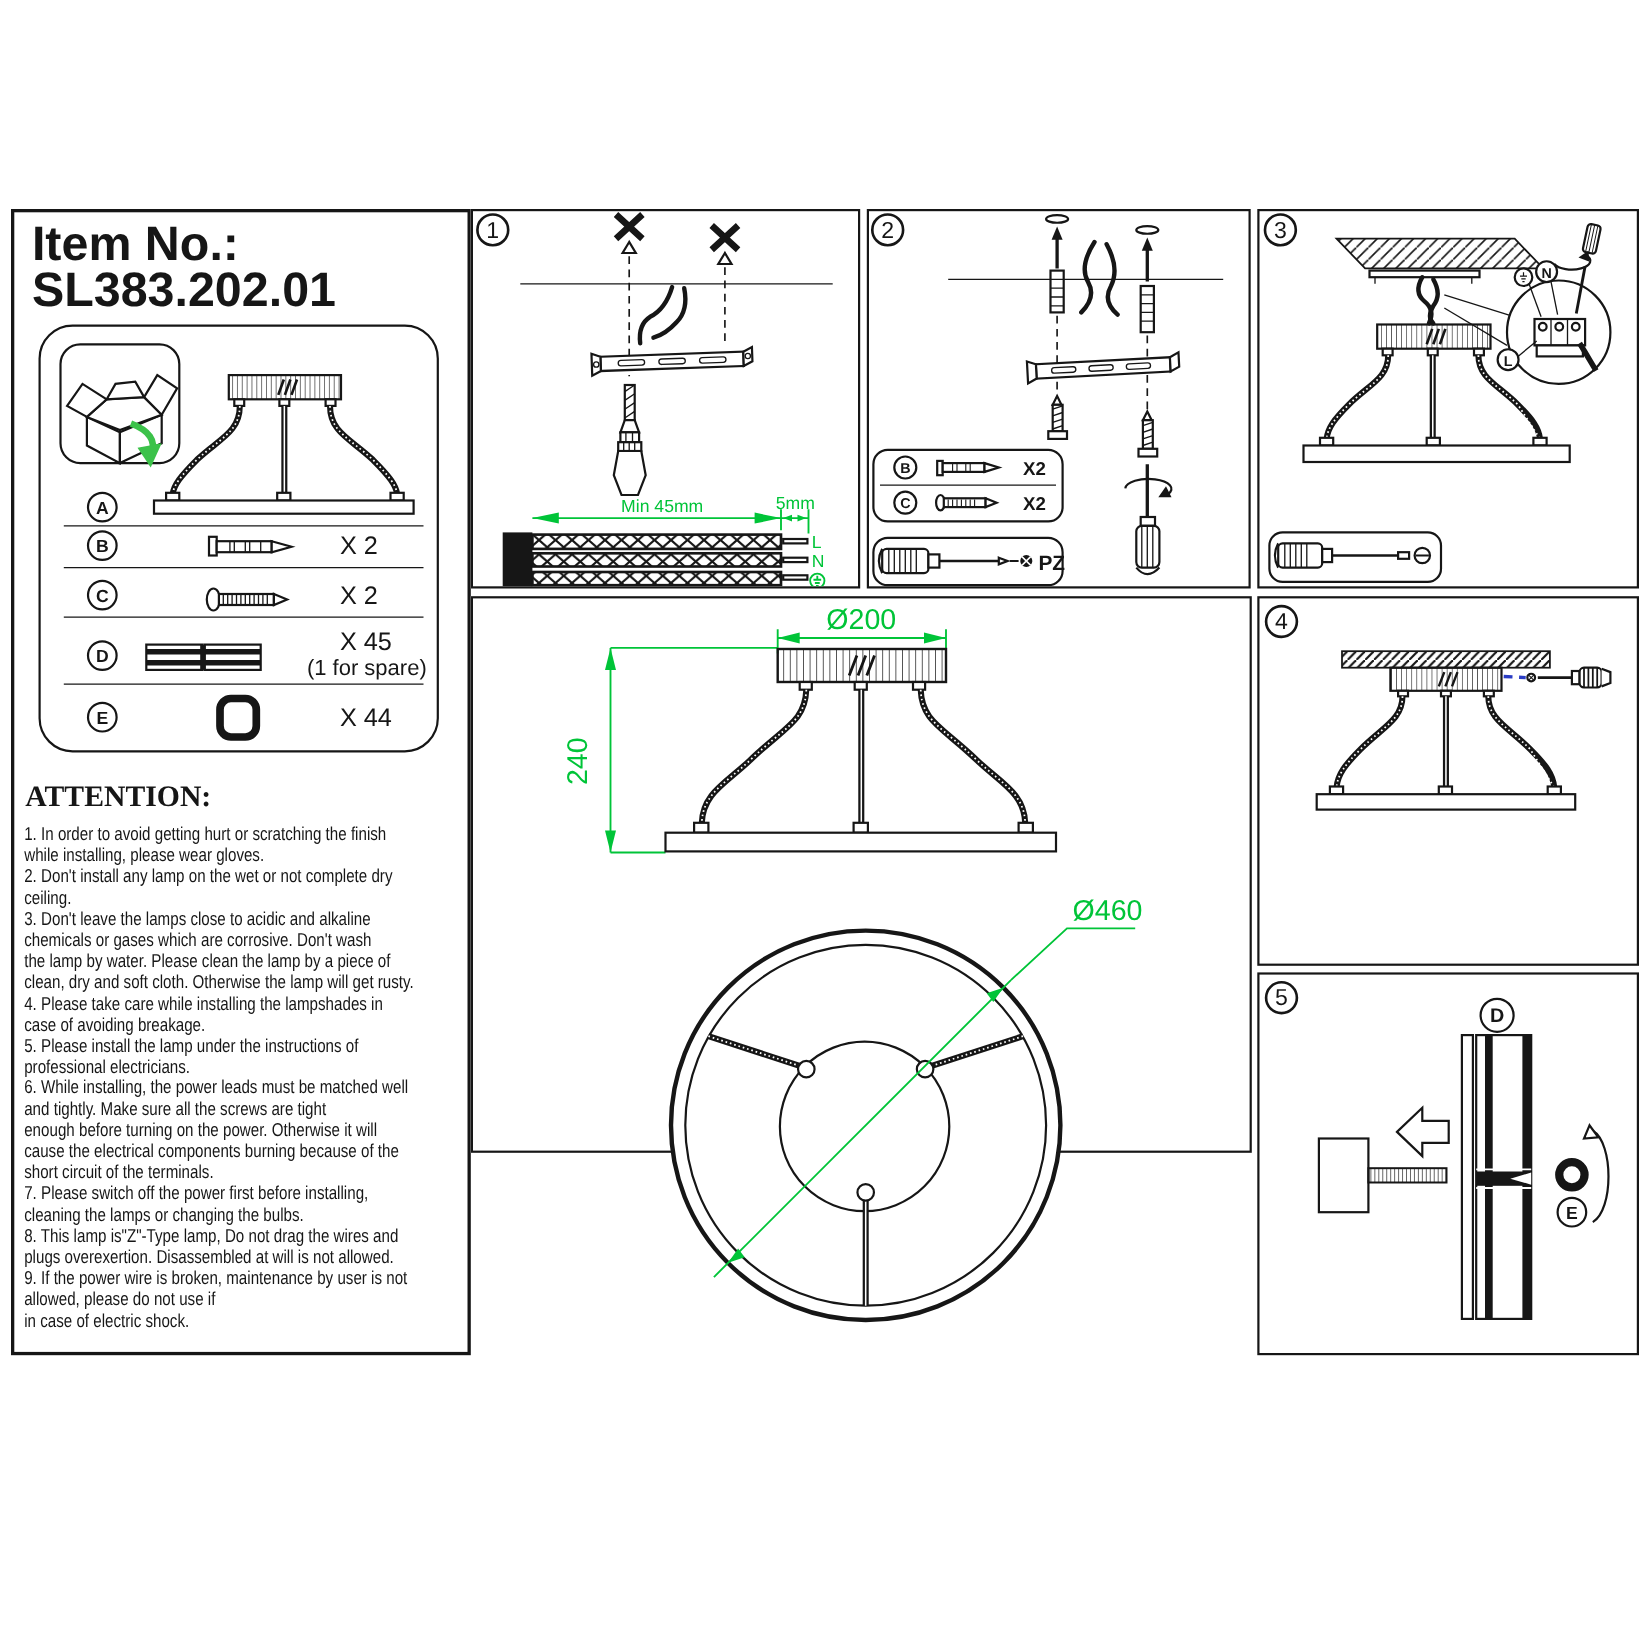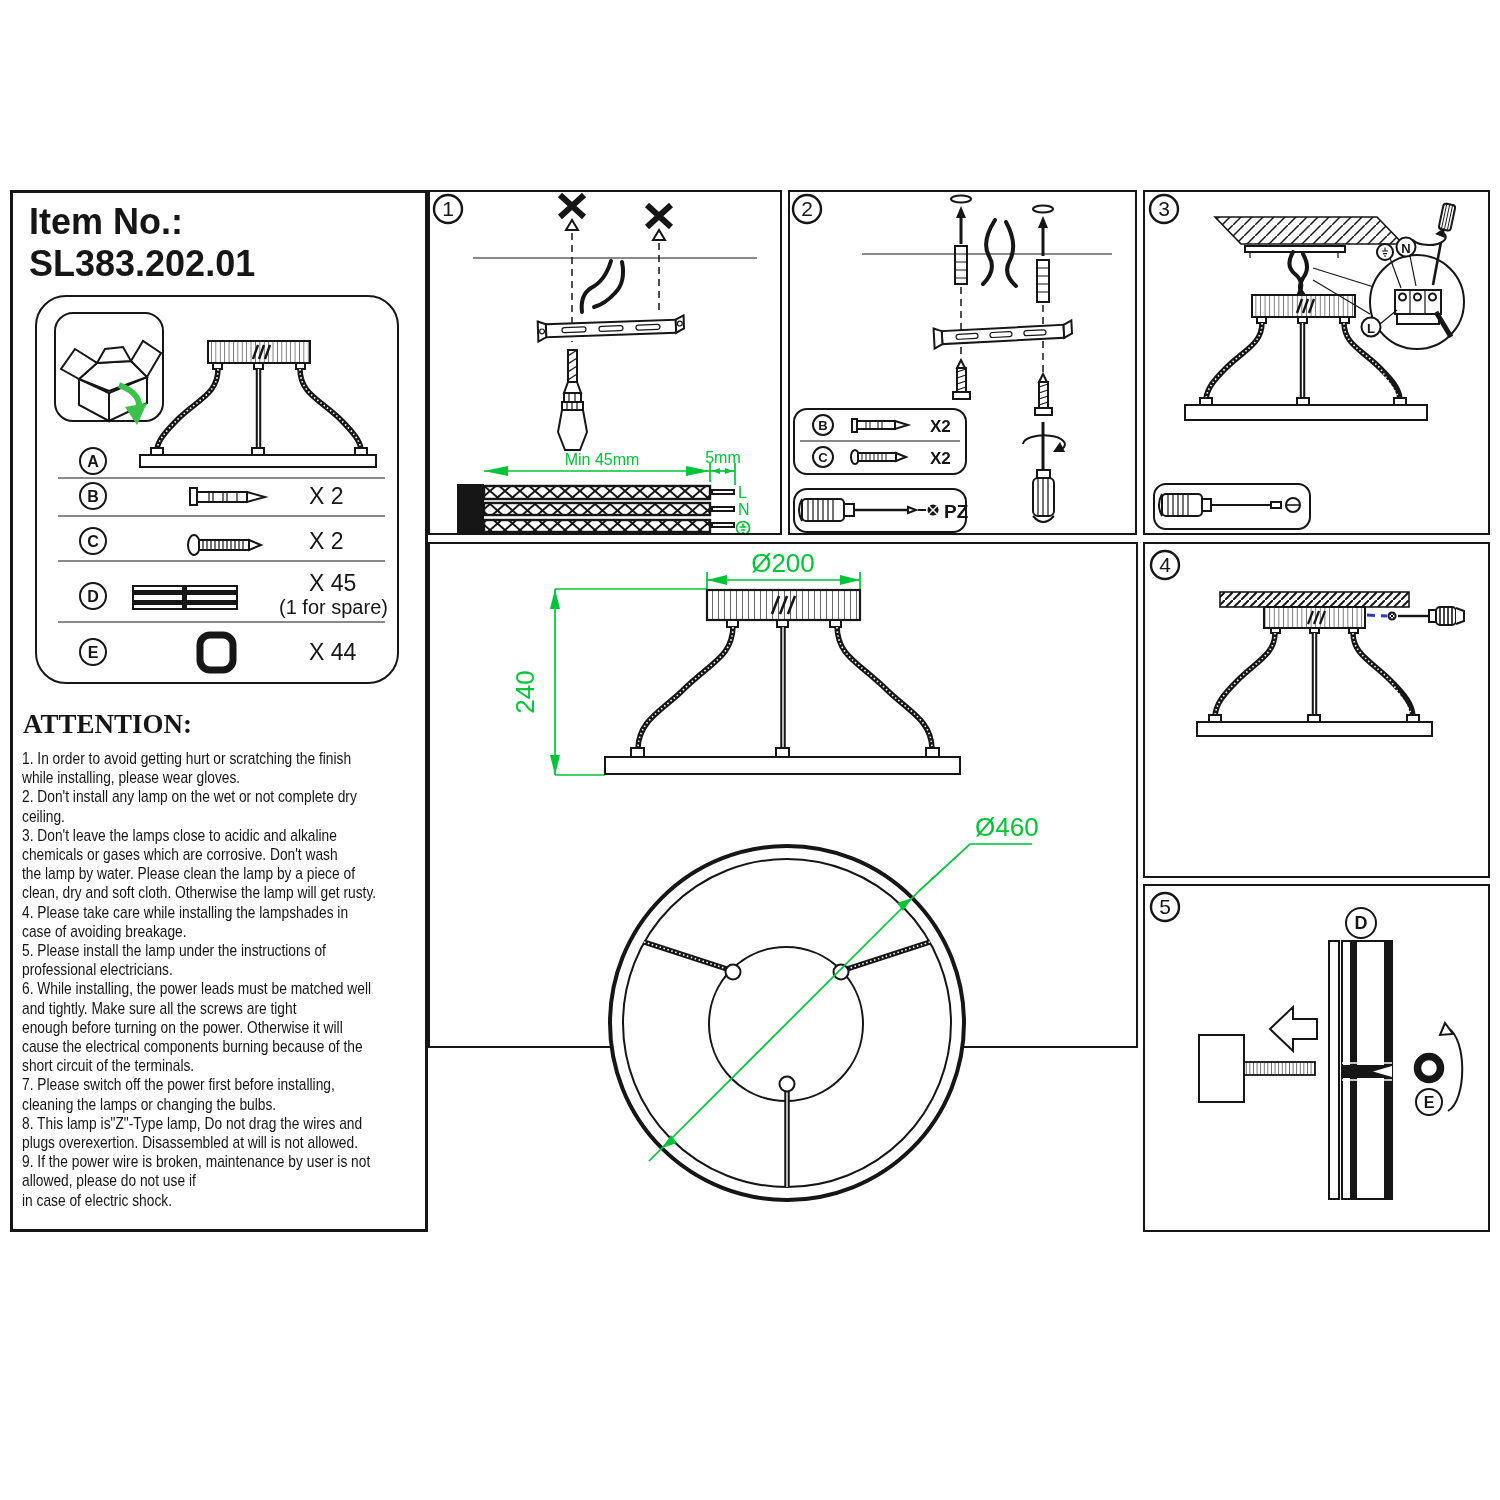--- a/index.html
+++ b/index.html
@@ -21,21 +21,21 @@
   .dash{stroke:#161616;fill:none;stroke-width:1.5;stroke-dasharray:7,5;}
   .grn{stroke:#00c438;fill:none;stroke-width:1.7;}
   .grnf{fill:#00c438;stroke:none;}
   .grnt{fill:#00c438;}
   .bluedash{stroke:#2a3cc4;fill:none;stroke-width:3;stroke-dasharray:8,6;}
   .badge-c{fill:#fff;stroke:#161616;stroke-width:2.4;}
   .badge-t{font-size:21px;text-anchor:middle;}
   .cl{fill:#fff;stroke:#161616;stroke-width:2;}
   .clt{font-size:16px;font-weight:bold;text-anchor:middle;}
   .qty{font-size:23px;}
-  #item-heading{position:absolute;left:16px;top:8px;font-size:36px;line-height:42px;
+  #item-heading{position:absolute;left:16px;top:8px;font-size:44px;line-height:42px;
                 font-weight:bold;letter-spacing:0px;}
   #attention-title{position:absolute;left:10px;top:516px;font-size:27px;font-weight:bold;font-family:Liberation Serif, serif;}
   #attention-body{position:absolute;left:9px;top:556px;width:500px;font-size:17px;
                   line-height:19.2px;white-space:pre-line;transform:scaleX(0.81);
                   transform-origin:left top;}
 </style>
 </head>
 <body>
 
 <div id="page">

